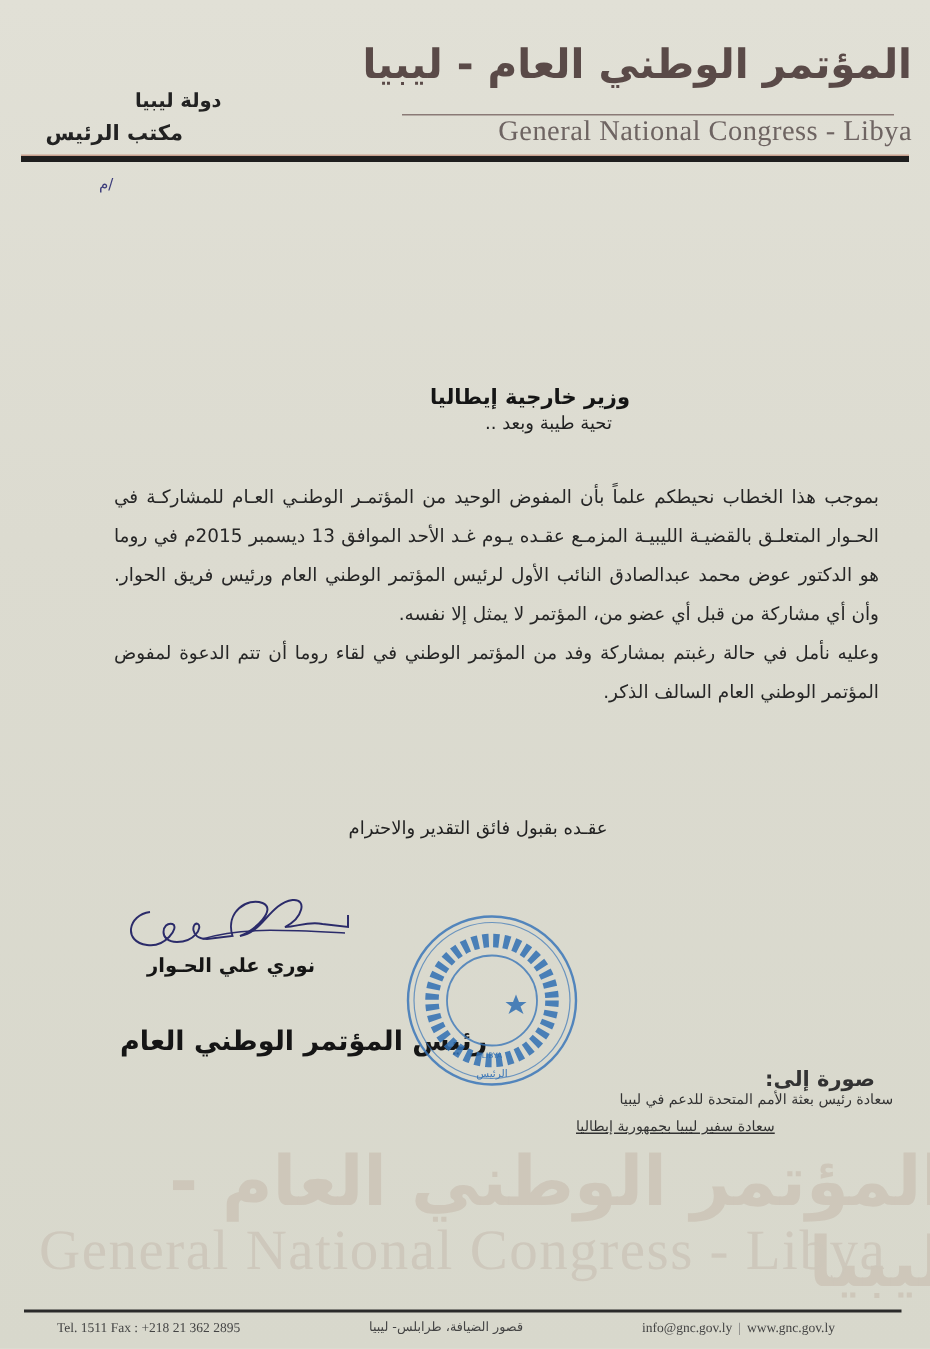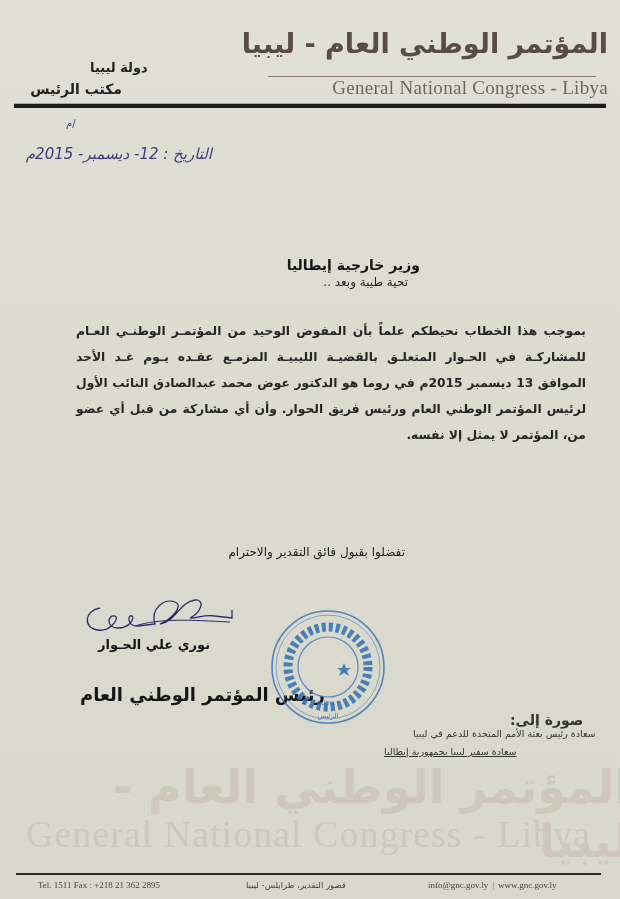--- a/index.html
+++ b/index.html
@@ -52,21 +52,21 @@
   .addr-1 { right: 85px; top: 192px; font-size: 14px; font-weight: bold; color: #151515; }
   .addr-2 { right: 210px; top: 221px; font-size: 14px; font-weight: bold; color: #151515; margin-top: 36px; }
   .greet  { right: 222px; top: 275px; font-size: 12px; color: #222; }
 
   
   .body-text {
     left: 76px; top: 318px; width: 510px;
     font-size: 12.3px; color: #262626; line-height: 26px;
     text-align: justify; text-align-last: right;
   }
-  .body-text p { margin: 0; font-weight: bold; }
+  .body-text p { margin: 0; }
   .para2 { margin-top: 0 !important; }
   .closing { right: 225px; top: 545px; font-size: 12px; color: #222; }
 
   
   .sig-svg { left: 80px; top: 588px; width: 160px; height: 50px; }
   .sig-name { left: 98px; top: 637px; font-size: 13px; font-weight: bold; color: #151515; }
   .sig-title { left: 80px; top: 660px; font-size: 18px; font-weight: bold; color: #151515; margin-top: 24px; }
 
   
   .stamp { left: 268px; top: 608px; width: 120px; height: 118px; }
@@ -102,30 +102,30 @@
   <div class="abs rtl hdr-ar">المؤتمر الوطني العام - ليبيا</div>
   <div class="abs hdr-rule-thin"></div>
   <div class="abs hdr-en">General National Congress - Libya</div>
 
   <div class="abs rtl hdr-left-1">دولة ليبيا</div>
   <div class="abs rtl hdr-left-2">مكتب الرئيس</div>
 
   <div class="abs main-rule"></div>
 
   <div class="abs tick-mark">م/</div>
-  <div class="abs rtl date-hw">التاريخ : 12- ديسمبر- 2015م</div>
 
   <div class="abs rtl addr-2">وزير خارجية إيطاليا</div>
   <div class="abs rtl greet">تحية طيبة وبعد ..</div>
 
   <div class="abs rtl body-text">
     <p>بموجب هذا الخطاب نحيطكم علماً بأن المفوض الوحيد من المؤتمـر الوطنـي العـام للمشاركـة في الحـوار المتعلـق بالقضيـة الليبيـة المزمـع عقـده يـوم غـد الأحد الموافق 13 ديسمبر 2015م في روما هو الدكتور عوض محمد عبدالصادق النائب الأول لرئيس المؤتمر الوطني العام ورئيس فريق الحوار. وأن أي مشاركة من قبل أي عضو من، المؤتمر لا يمثل إلا نفسه.</p>
+    <p class="para2">وعليه نأمل في حالة رغبتم بمشاركة وفد من المؤتمر الوطني في لقاء روما أن تتم الدعوة لمفوض المؤتمر الوطني العام السالف الذكر.</p>
   </div>
 
-  <div class="abs rtl closing">تفضلوا بقبول فائق التقدير والاحترام</div>
+  <div class="abs rtl closing">عقـده بقبول فائق التقدير والاحترام</div>
 
   <svg class="abs sig-svg" viewBox="0 0 160 50">
     <path d="M20 20 C5 22 2 40 18 42 C30 44 40 30 35 28 C28 26 25 40 38 40 C50 40 55 30 52 28 C48 26 46 38 58 38 L75 36 C70 20 85 10 95 14 C105 18 90 32 80 36 C95 34 100 14 115 12 C125 11 122 24 110 30 C118 30 125 26 135 28 L152 30 L152 22" fill="none" stroke="#2b2b6a" stroke-width="1.3"></path>
     <path d="M55 38 C80 30 110 32 150 34" fill="none" stroke="#2b2b6a" stroke-width="1"></path>
   </svg>
   <div class="abs rtl sig-name">نوري علي الحـوار</div>
   <div class="abs rtl sig-title">رئيس المؤتمر الوطني العام</div>
 
   <svg class="abs stamp" viewBox="0 0 120 118">
     <circle cx="60" cy="59" r="56" fill="none" stroke="#3a76b8" stroke-width="1.6" opacity="0.85"></circle>
@@ -140,18 +140,18 @@
 
   <div class="abs rtl cc-label">صورة إلى:</div>
   <div class="abs rtl cc-1">سعادة رئيس بعثة الأمم المتحدة للدعم في ليبيا</div>
   <div class="abs rtl cc-2">سعادة سفير ليبيا بجمهورية إيطاليا</div>
 
   <div class="abs rtl wm-ar">المؤتمر الوطني العام - ليبيا</div>
   <div class="abs wm-en">General National Congress - Libya</div>
 
   <div class="abs foot-rule"></div>
   <div class="abs foot-tel">Tel. 1511  Fax : +218 21 362 2895</div>
-  <div class="abs rtl foot-addr">قصور التقدير، طرابلس- ليبيا</div>
+  <div class="abs rtl foot-addr">قصور الضيافة، طرابلس- ليبيا</div>
   <div class="abs foot-web">
     <span>info@gnc.gov.ly</span><span class="sep">|</span><span>www.gnc.gov.ly</span>
   </div>
 
 </div>
 
 </body></html>

